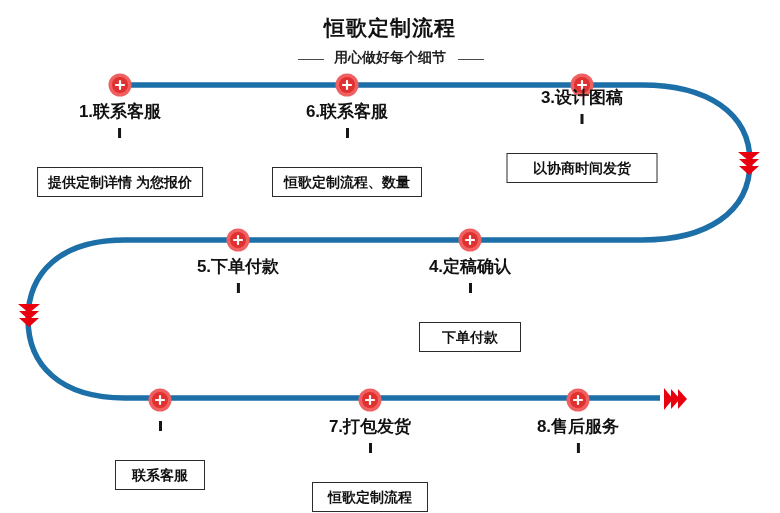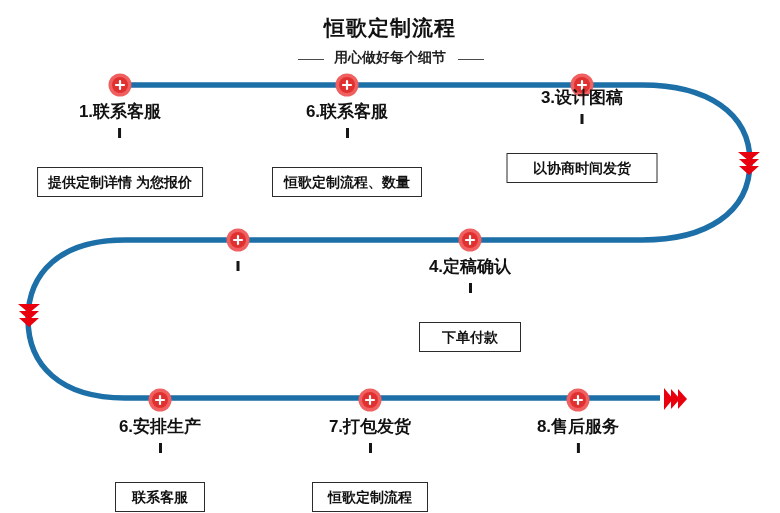--- a/index.html
+++ b/index.html
@@ -98,31 +98,31 @@
     <div class="step-box">恒歌定制流程、数量</div>
   </div>
 
   <div class="step s3">
     <div class="step-label">3.设计图稿</div>
     <div class="tick"></div>
     <div class="step-box">以协商时间发货</div>
   </div>
 
   <div class="step s5">
+    <div class="step-label">5.下单付款</div>
     <div class="tick"></div>
   </div>
 
   <div class="step s4">
     <div class="step-label">4.定稿确认</div>
     <div class="tick"></div>
     <div class="step-box">下单付款</div>
   </div>
 
   <div class="step s6">
-    <div class="step-label">6.安排生产</div>
     <div class="tick"></div>
     <div class="step-box">联系客服</div>
   </div>
 
   <div class="step s7">
     <div class="step-label">7.打包发货</div>
     <div class="tick"></div>
     <div class="step-box">恒歌定制流程</div>
   </div>
 

